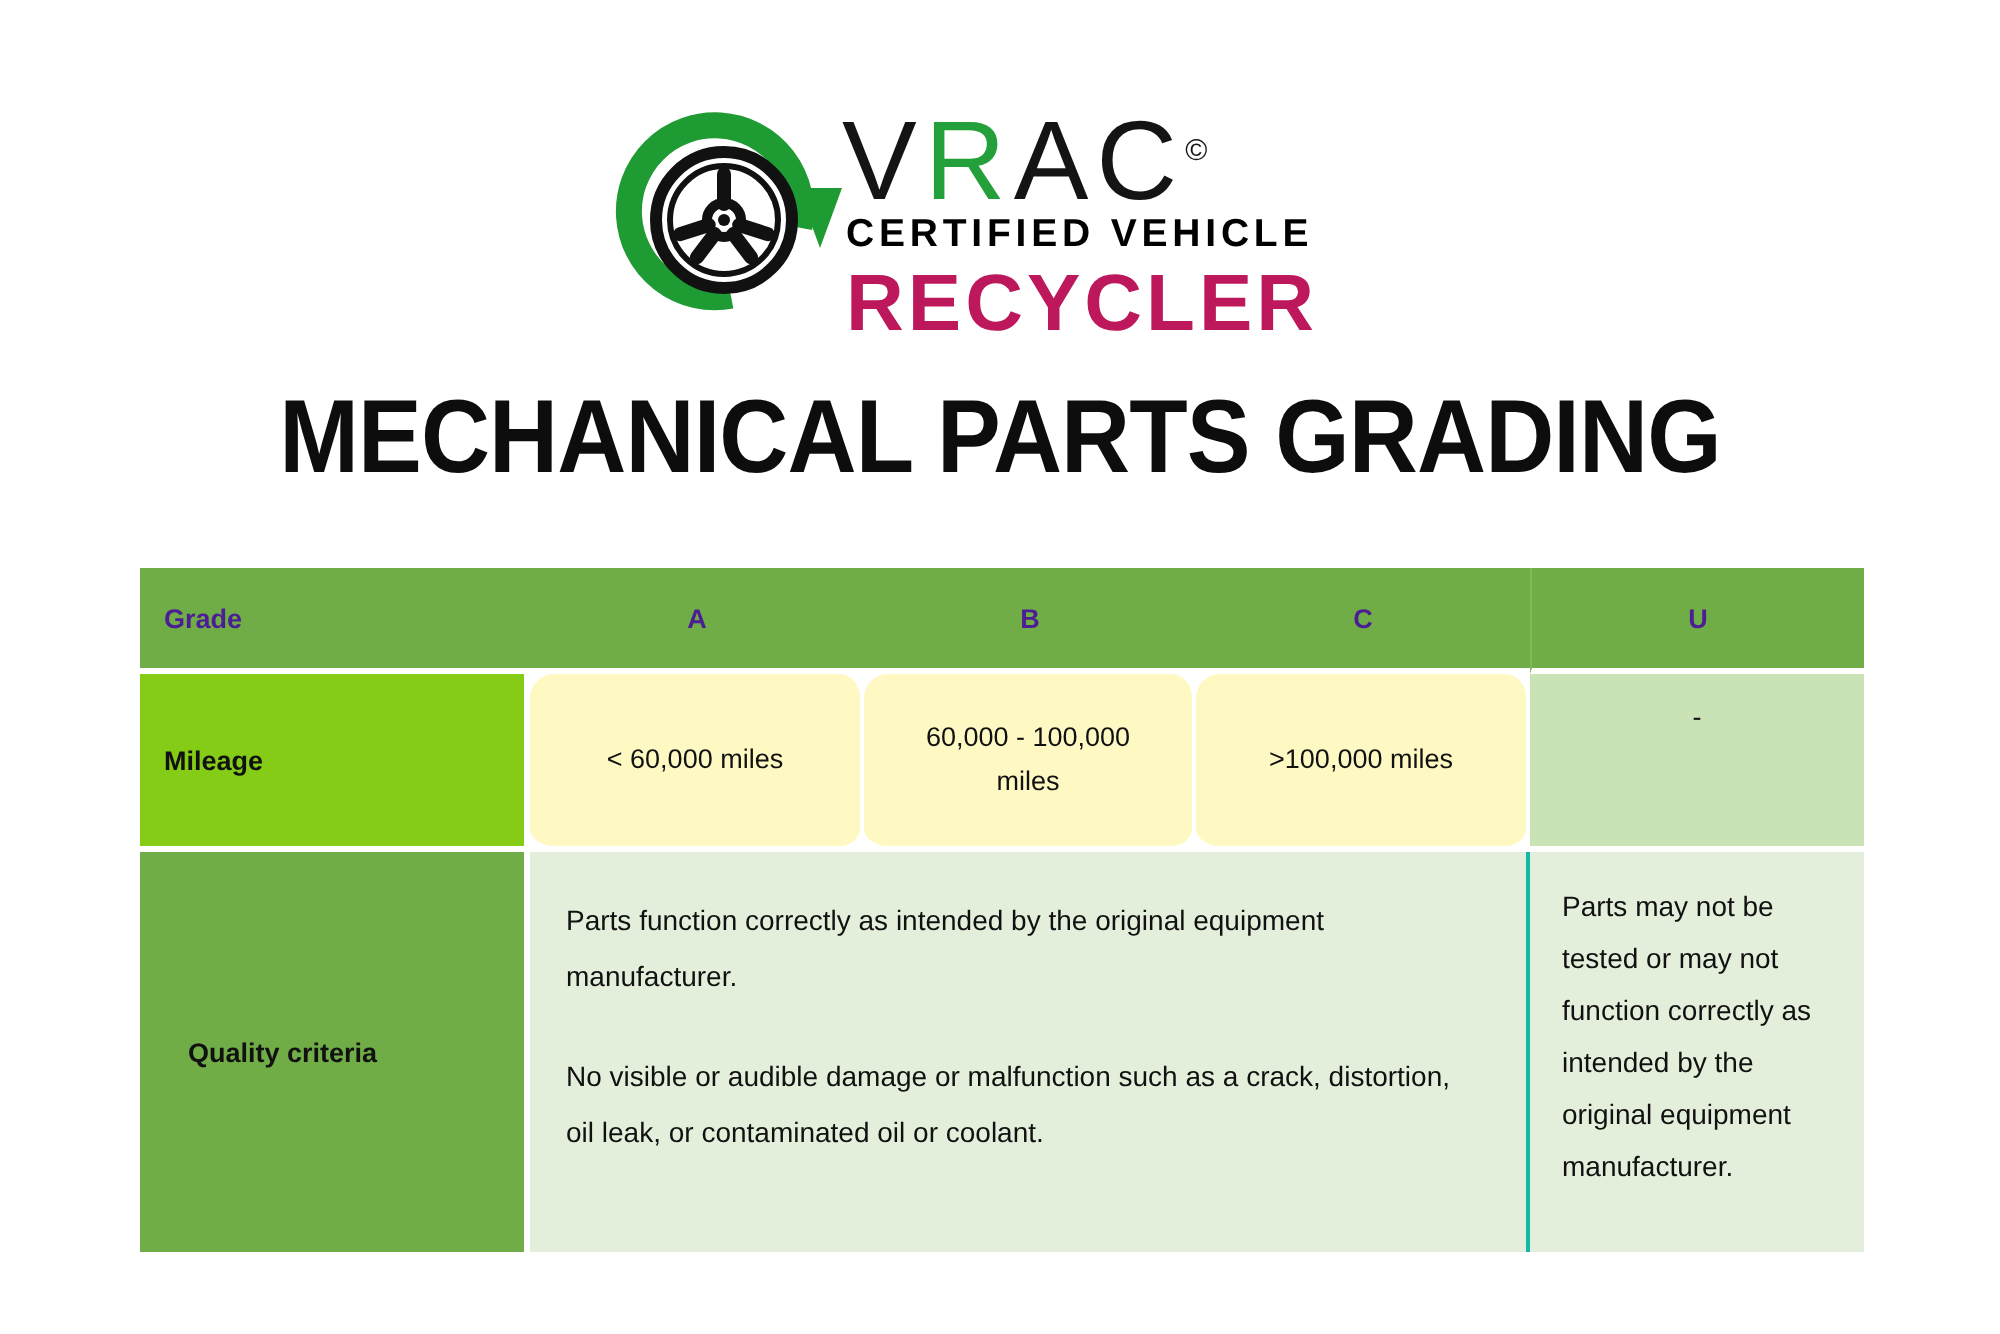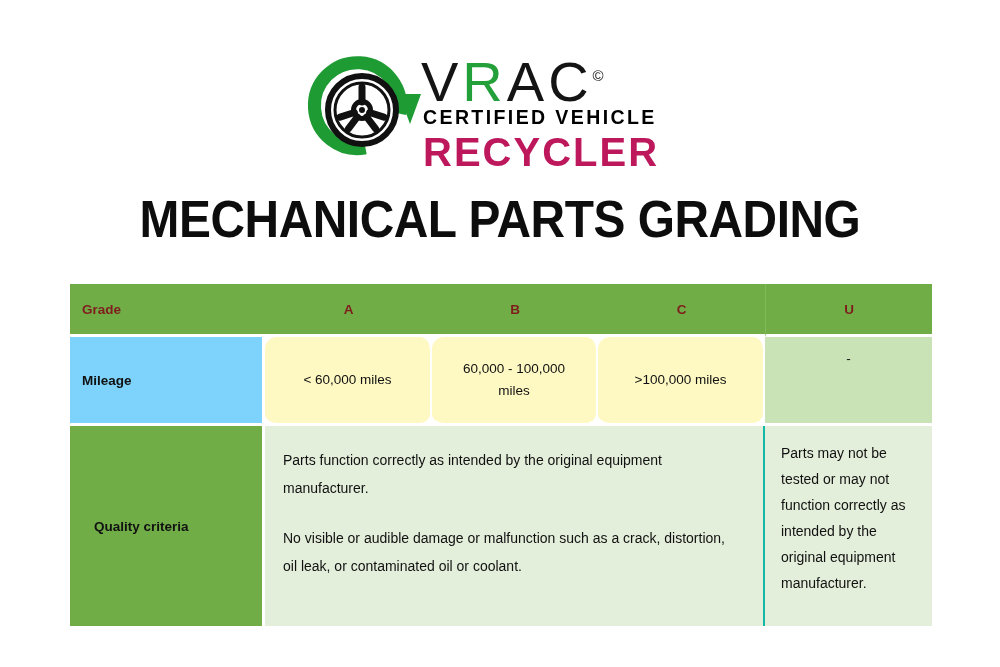--- a/index.html
+++ b/index.html
@@ -114,21 +114,21 @@
   .col-label  { width: 195px; }
   .col-a      { width: 167px; }
   .col-b      { width: 166px; }
   .col-c      { width: 167px; }
   .col-u      { width: 167px; }
 
   
   tr.row-header td {
     background: #70ad47;
     height: 50px;
-    color: #7f1d1d;
+    color: #4c1d95;
     font-size: 13.5px;
     font-weight: bold;
     text-align: center;
     border-bottom: 3px solid #ffffff;
   }
   tr.row-header td.hdr-label {
     text-align: left;
     padding-left: 12px;
   }
   tr.row-header td.hdr-u {
@@ -136,21 +136,21 @@
   }
 
   
   tr.row-mileage td {
     height: 72px;
     font-size: 13.5px;
     text-align: center;
     border-bottom: 3px solid #ffffff;
   }
   tr.row-mileage td.cell-label {
-    background: #7dd3fc;
+    background: #84cc16;
     text-align: left;
     padding-left: 12px;
     font-weight: bold;
     font-size: 13.5px;
     border-right: 3px solid #ffffff;
   }
   tr.row-mileage td.cell-val {
     background: #fef9c3;
     line-height: 22px;
     border-right: 2px solid #ffffff;

